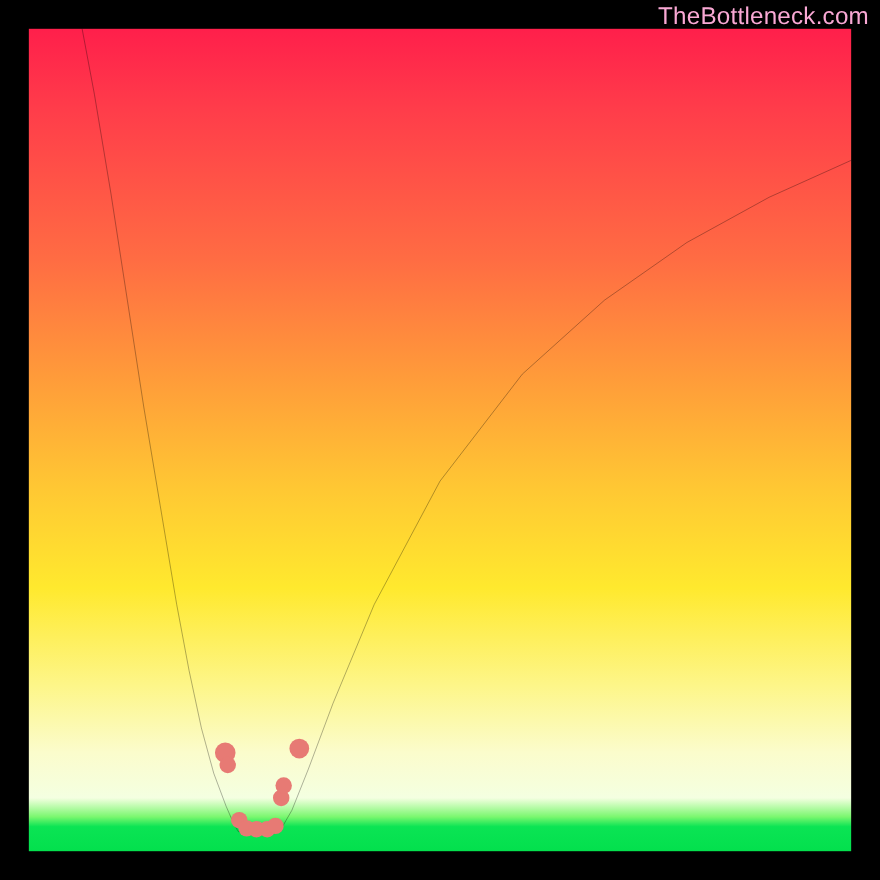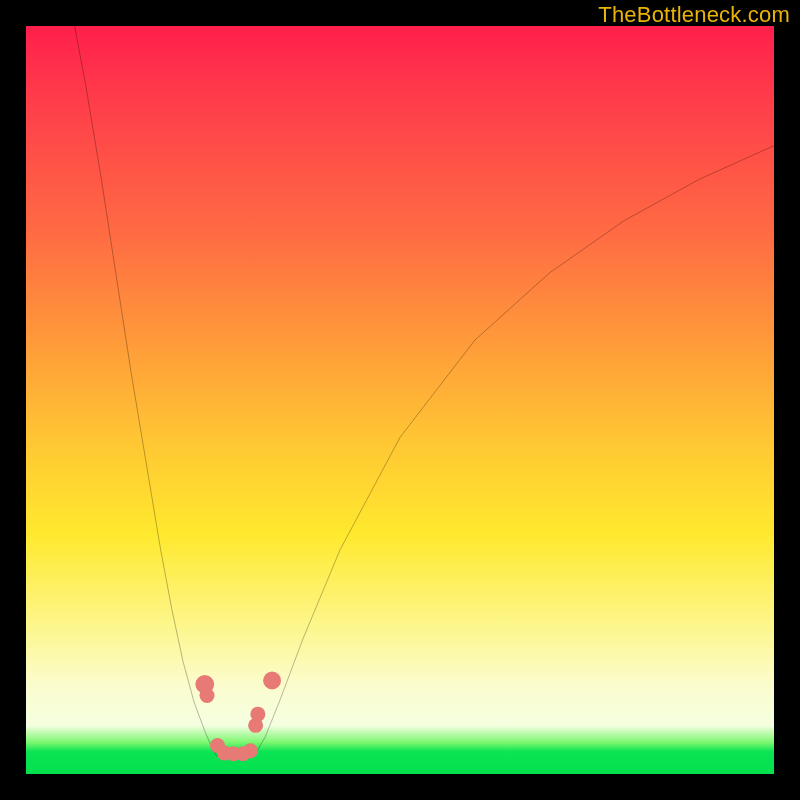--- a/index.html
+++ b/index.html
@@ -39,21 +39,21 @@
       #fbfccc 88%,
       #f4ffe1 93.5%,
       #7af76f 95.8%,
       #0be454 97%,
       #03e04d 100%);
   }
   .watermark {
     position: absolute;
     top: 2px;
     right: 10px;
-    color: #eab308;
+    color: #f9a8d4;
     font-size: 22px;
     letter-spacing: 0.2px;
     font-family: Arial, Helvetica, sans-serif;
     user-select: none;
   }
   svg.curve {
     position: absolute;
     inset: 0;
   }
   .pt {

